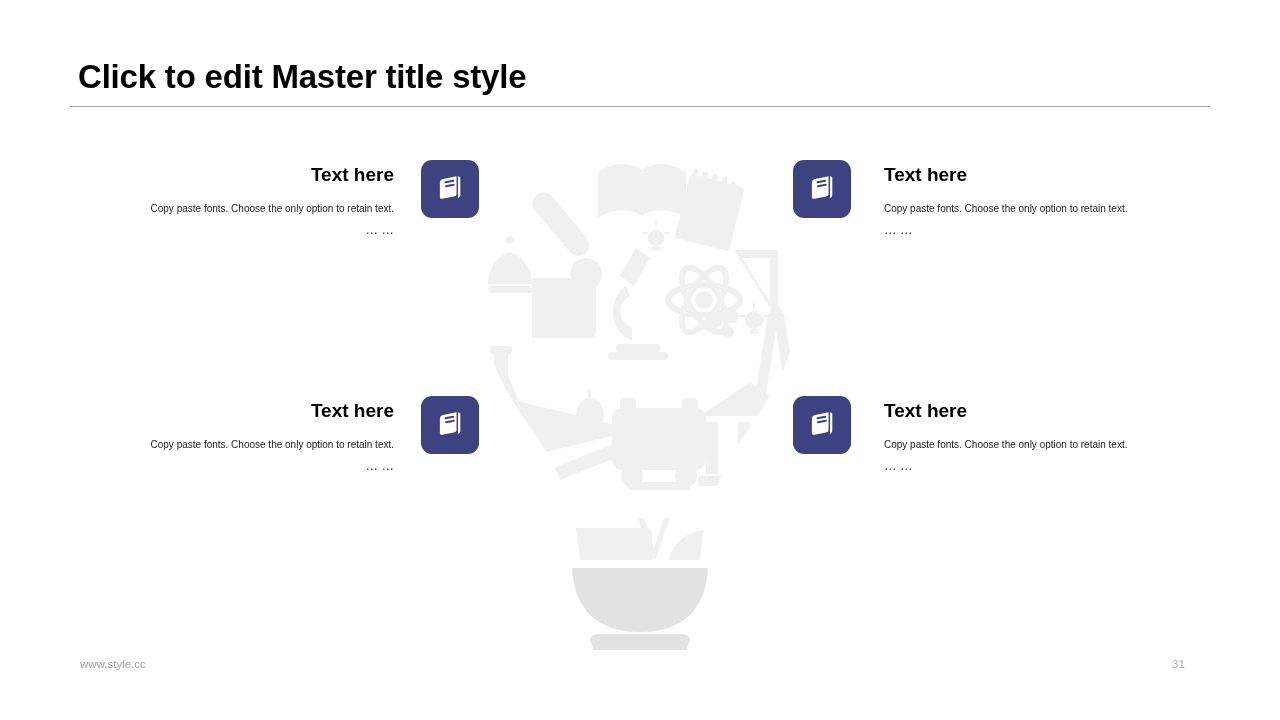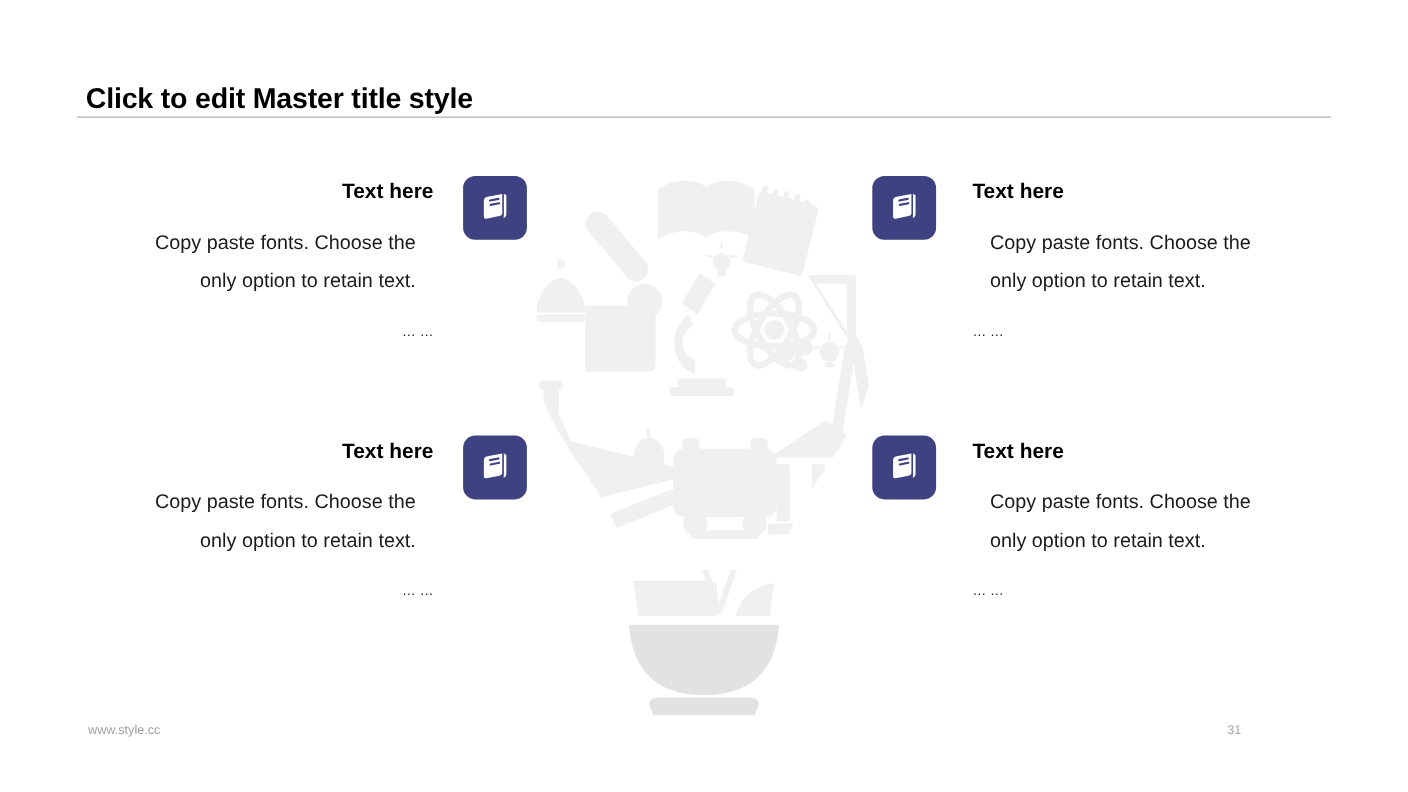--- a/index.html
+++ b/index.html
@@ -13,22 +13,22 @@
     overflow: hidden;
     font-family: "Liberation Sans", sans-serif;
     color: #000000;
     position: relative;
   }
 
   
   #slide-title {
     position: absolute;
     left: 78px;
-    top: 74px;
-    font-size: 26px;
+    top: 58px;
+    font-size: 33px;
     font-weight: bold;
     letter-spacing: -0.2px;
     color: #000000;
     white-space: nowrap;
   }
   #title-rule {
     position: absolute;
     left: 70px;
     top: 106px;
     width: 1140px;
@@ -64,24 +64,24 @@
   .textblock.side-right { left: 884px; text-align: left;  }
 
   .tb-heading {
     font-size: 19px;
     font-weight: bold;
     line-height: 1.2;
     color: #000000;
     margin: 0 0 12px 0;
   }
   .tb-body {
-    font-size: 18px;
+    font-size: 10px;
     line-height: 1.95;
     color: #1a1a1a;
-    margin: 16px;
+    margin: 0;
   }
   .tb-ellipsis {
     font-size: 12.5px;
     line-height: 1.95;
     color: #1a1a1a;
     margin: 0;
   }
 
   
   .badge {
@@ -113,24 +113,23 @@
   
   #footer-url {
     position: absolute;
     left: 80px;
     top: 658px;
     font-size: 11.5px;
     color: #a0a0a0;
   }
   #footer-page {
     position: absolute;
-    left: 1097px;
+    left: 1172px;
     top: 658px;
     width: 50px;
-    text-align: center;
     font-size: 11.5px;
     color: #a8a8a8;
   }
 </style>
 </head>
 <body>
 
 <div id="slide-title">Click to edit Master title style</div>
 <div id="title-rule"></div>
 

